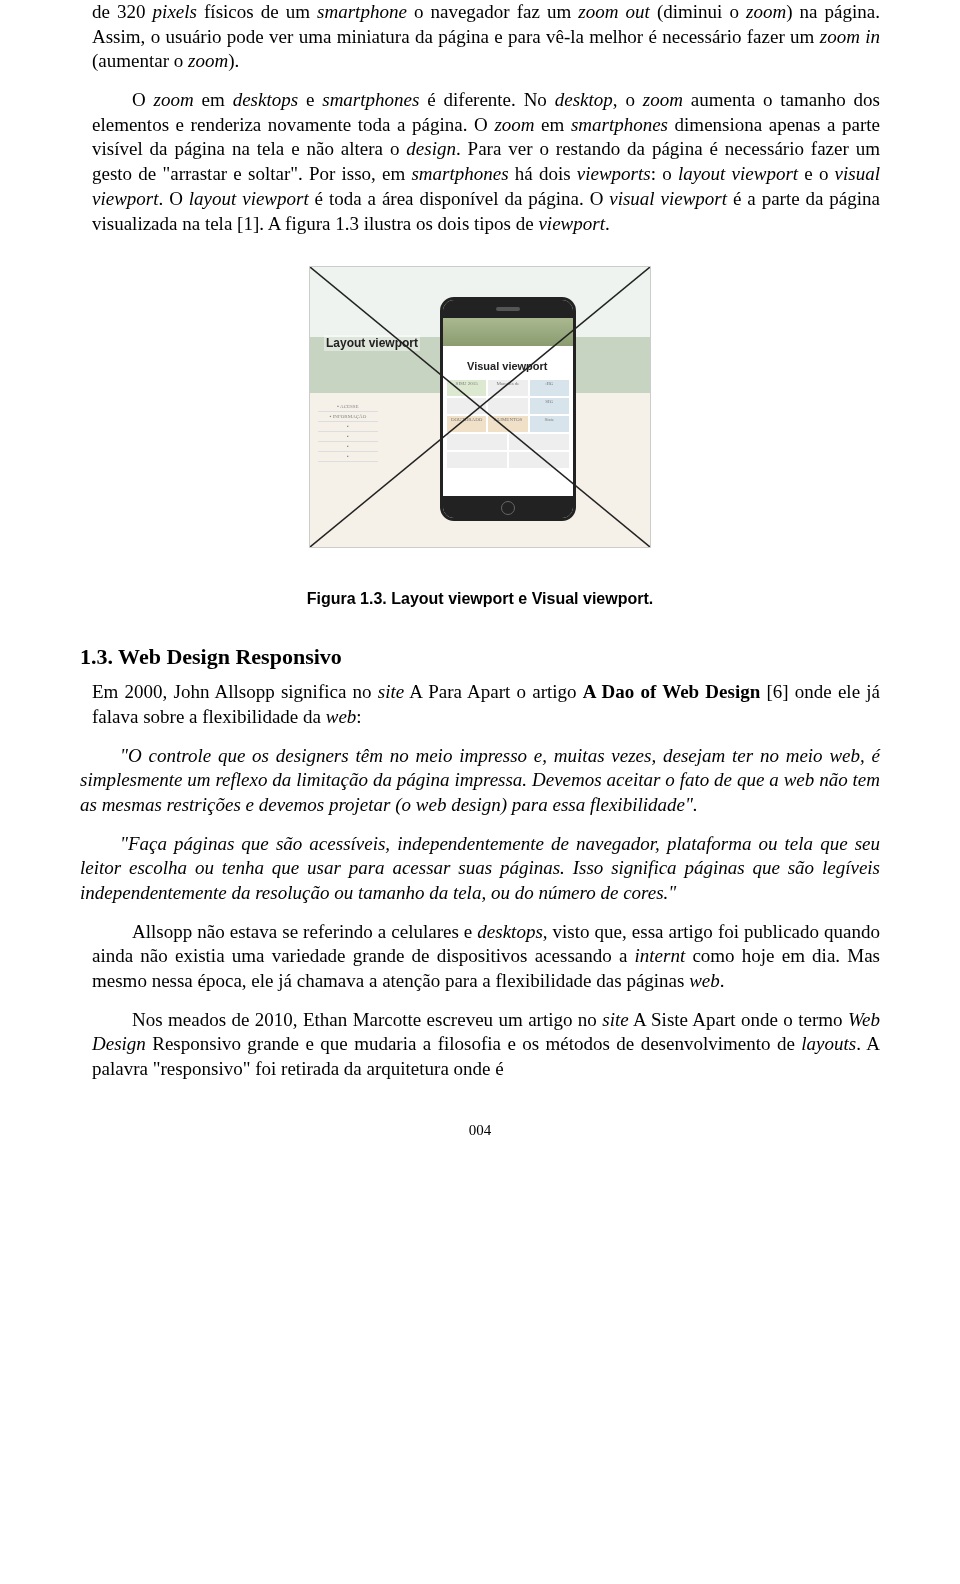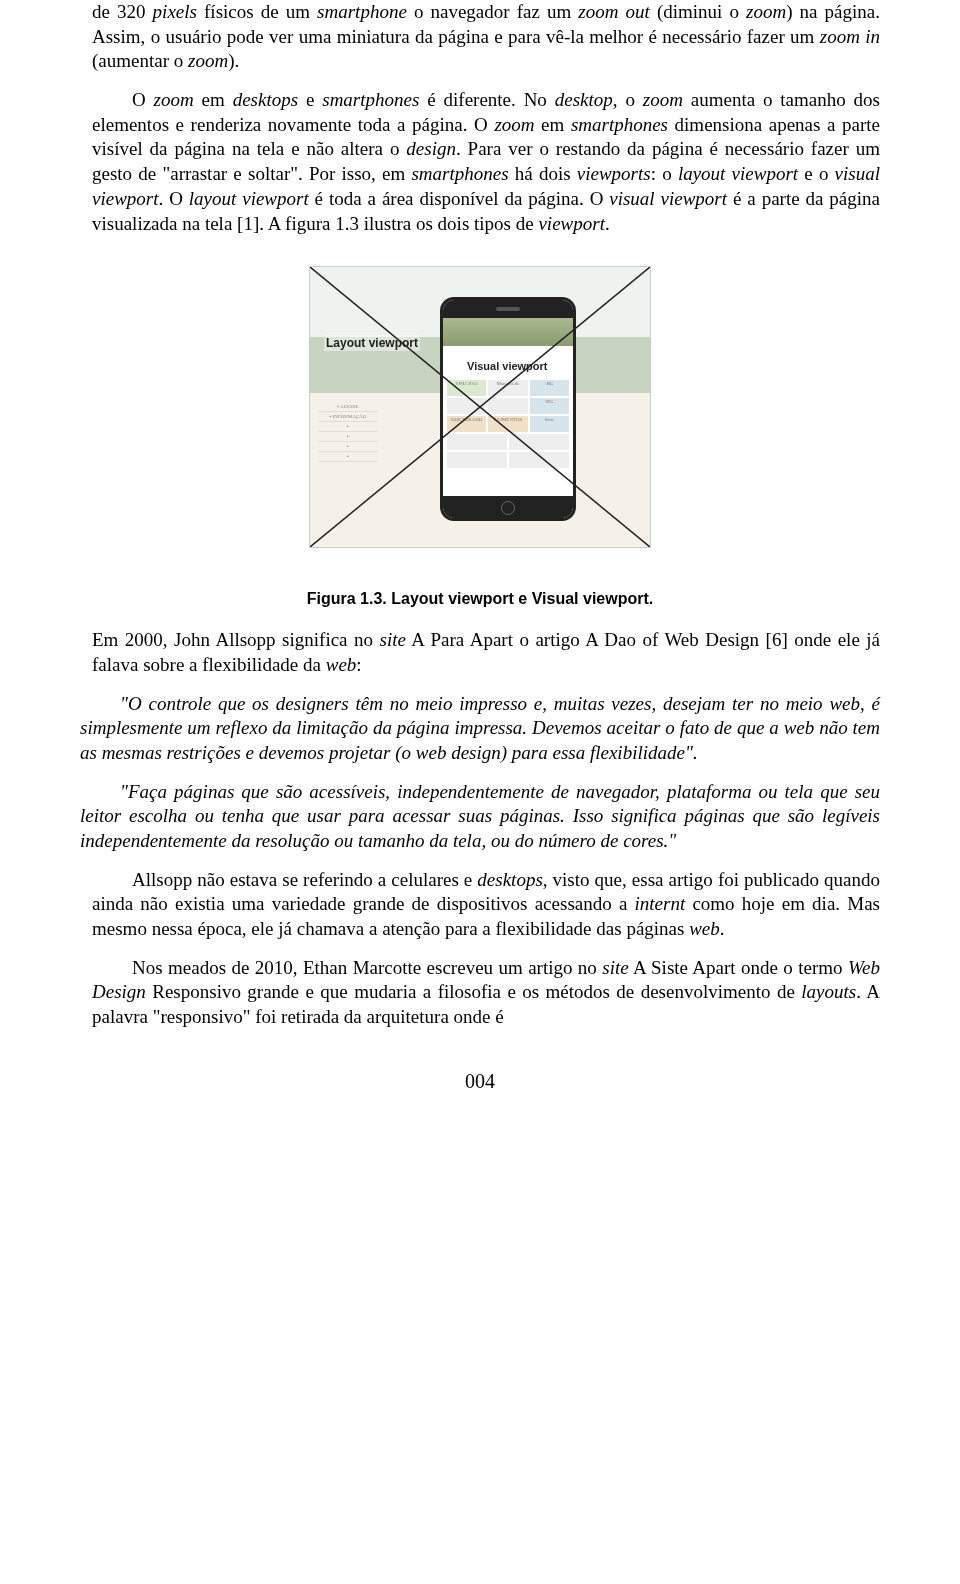--- a/index.html
+++ b/index.html
@@ -16,21 +16,21 @@
   .para {
     font-size: 19px;
     line-height: 1.3;
     text-align: justify;
     margin: 0 0 14px 12px;
   }
   .para.indent {
     text-indent: 40px;
   }
   .italic { font-style: italic; }
-  .bold { font-weight: normal; }
+  .bold { font-weight: bold; }
   .figure-wrap {
     text-align: center;
     margin: 30px 0 20px 0;
   }
   .figure-box {
     display: inline-block;
     position: relative;
     width: 340px;
     height: 280px;
     border: 1px solid #ccc;
@@ -162,21 +162,21 @@
   .quote-para {
     font-size: 19px;
     line-height: 1.3;
     text-align: justify;
     font-style: italic;
     margin: 0 0 14px 0;
     text-indent: 40px;
   }
   .page-num {
     text-align: center;
-    font-size: 20px;
+    font-size: 15px;
     margin-top: 40px;
   }
 </style>
 </head>
 <body>
 
 <div class="page">
 
   <p class="para">
     <span>de 320 </span><span class="italic">pixels</span><span> físicos de um </span><span class="italic">smartphone</span><span> o navegador faz um </span><span class="italic">zoom out</span><span> (diminui o </span><span class="italic">zoom</span><span>) na página. Assim, o usuário pode ver uma miniatura da página e para vê-la melhor é necessário fazer um </span><span class="italic">zoom in</span><span> (aumentar o </span><span class="italic">zoom</span><span>).</span>
@@ -231,20 +231,24 @@
         <div class="phone-bot"></div>
       </div>
       <svg class="cross">
         <line x1="0" y1="0" x2="340" y2="280" stroke="#222" stroke-width="1.5"></line>
         <line x1="340" y1="0" x2="0" y2="280" stroke="#222" stroke-width="1.5"></line>
       </svg>
     </div>
     <div class="figure-caption">Figura 1.3. Layout viewport e Visual viewport.</div>
   </div>
 
+  <div class="section-heading">
+    <span>1.3.</span>
+    <span>Web Design Responsivo</span>
+  </div>
 
   <p class="para">
     <span>Em 2000, John Allsopp significa no </span><span class="italic">site</span><span> A Para Apart o artigo </span><span class="bold">A Dao of Web Design</span><span> [6] onde ele já falava sobre a flexibilidade da </span><span class="italic">web</span><span>:</span>
   </p>
 
   <p class="quote-para">"O controle que os designers têm no meio impresso e, muitas vezes, desejam ter no meio web, é simplesmente um reflexo da limitação da página impressa. Devemos aceitar o fato de que a web não tem as mesmas restrições e devemos projetar (o web design) para essa flexibilidade".</p>
 
 
   <p class="quote-para">"Faça páginas que são acessíveis, independentemente de navegador, plataforma ou tela que seu leitor escolha ou tenha que usar para acessar suas páginas. Isso significa páginas que são legíveis independentemente da resolução ou tamanho da tela, ou do número de cores."</p>
 

